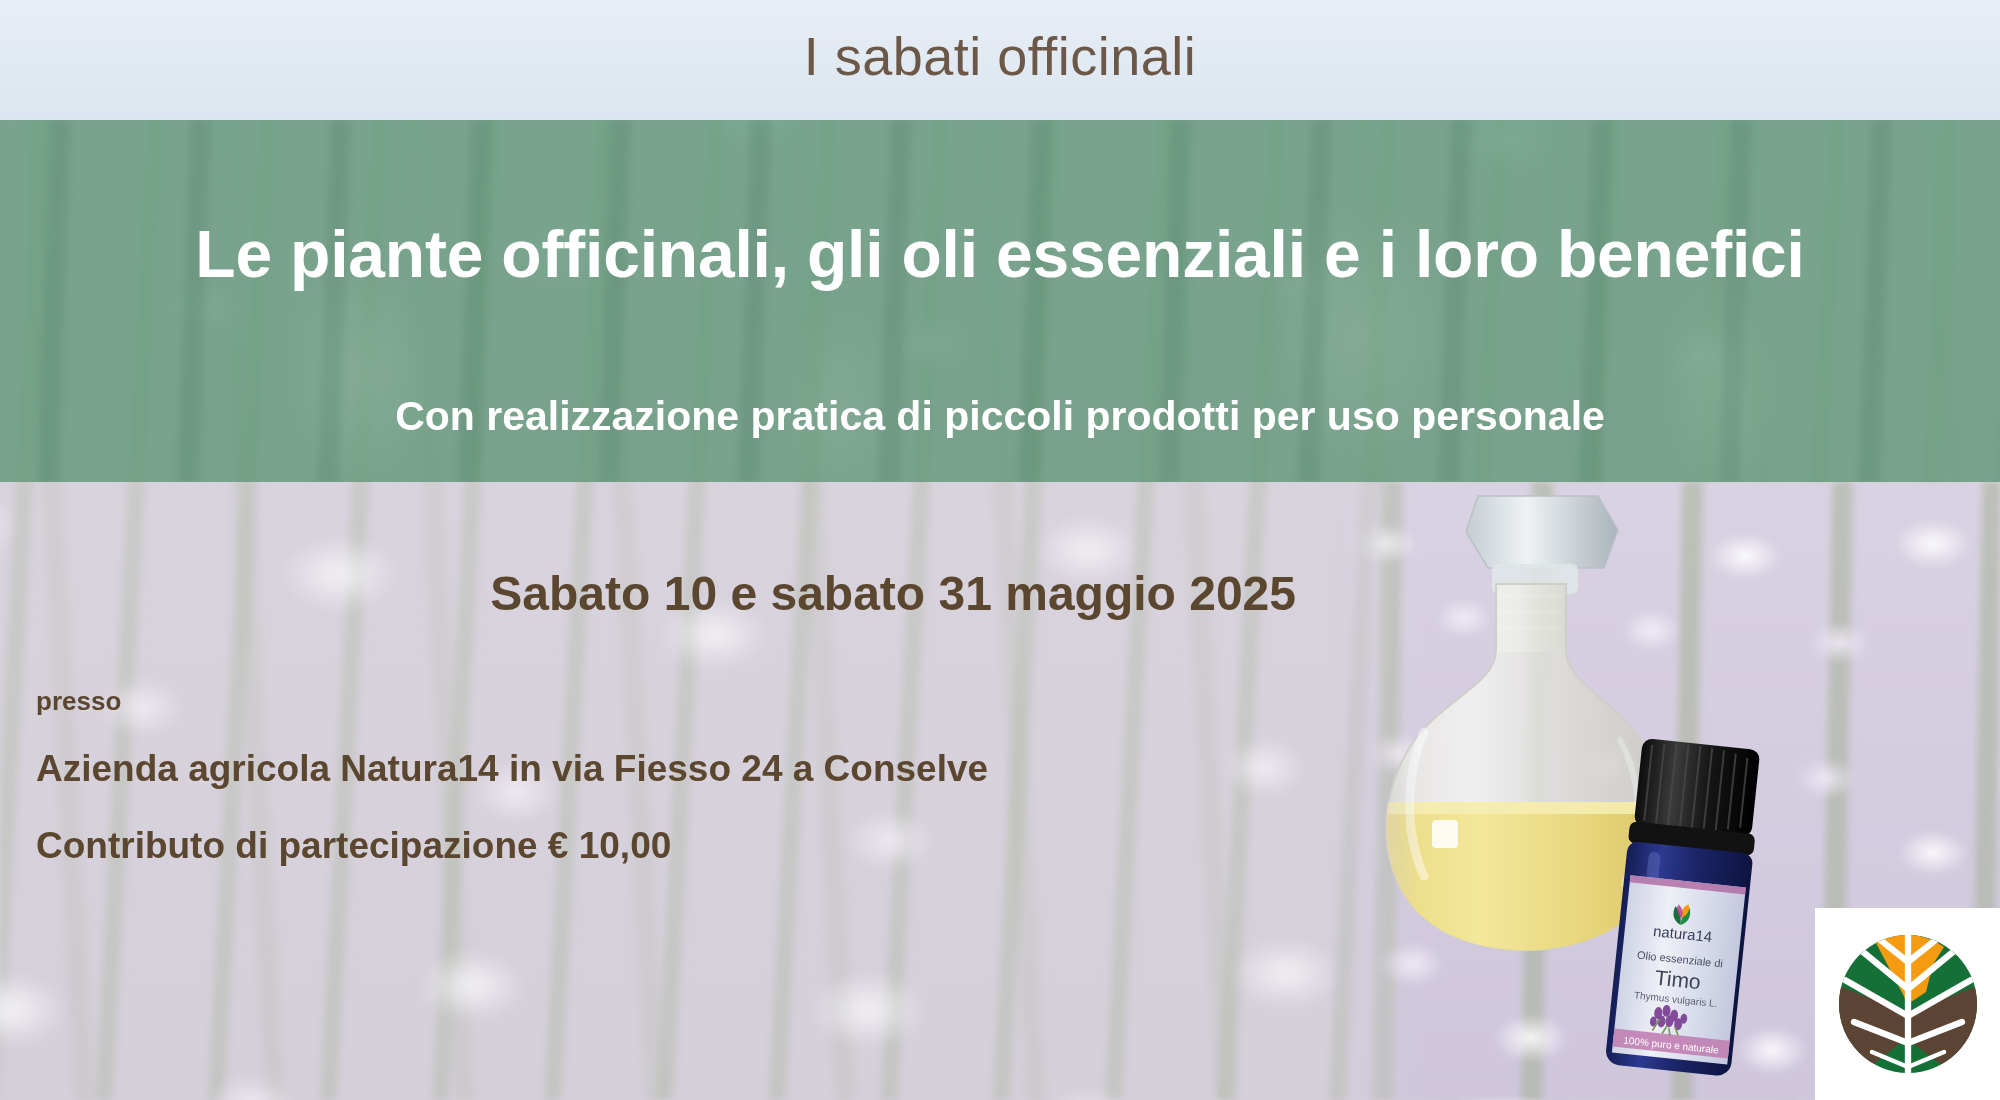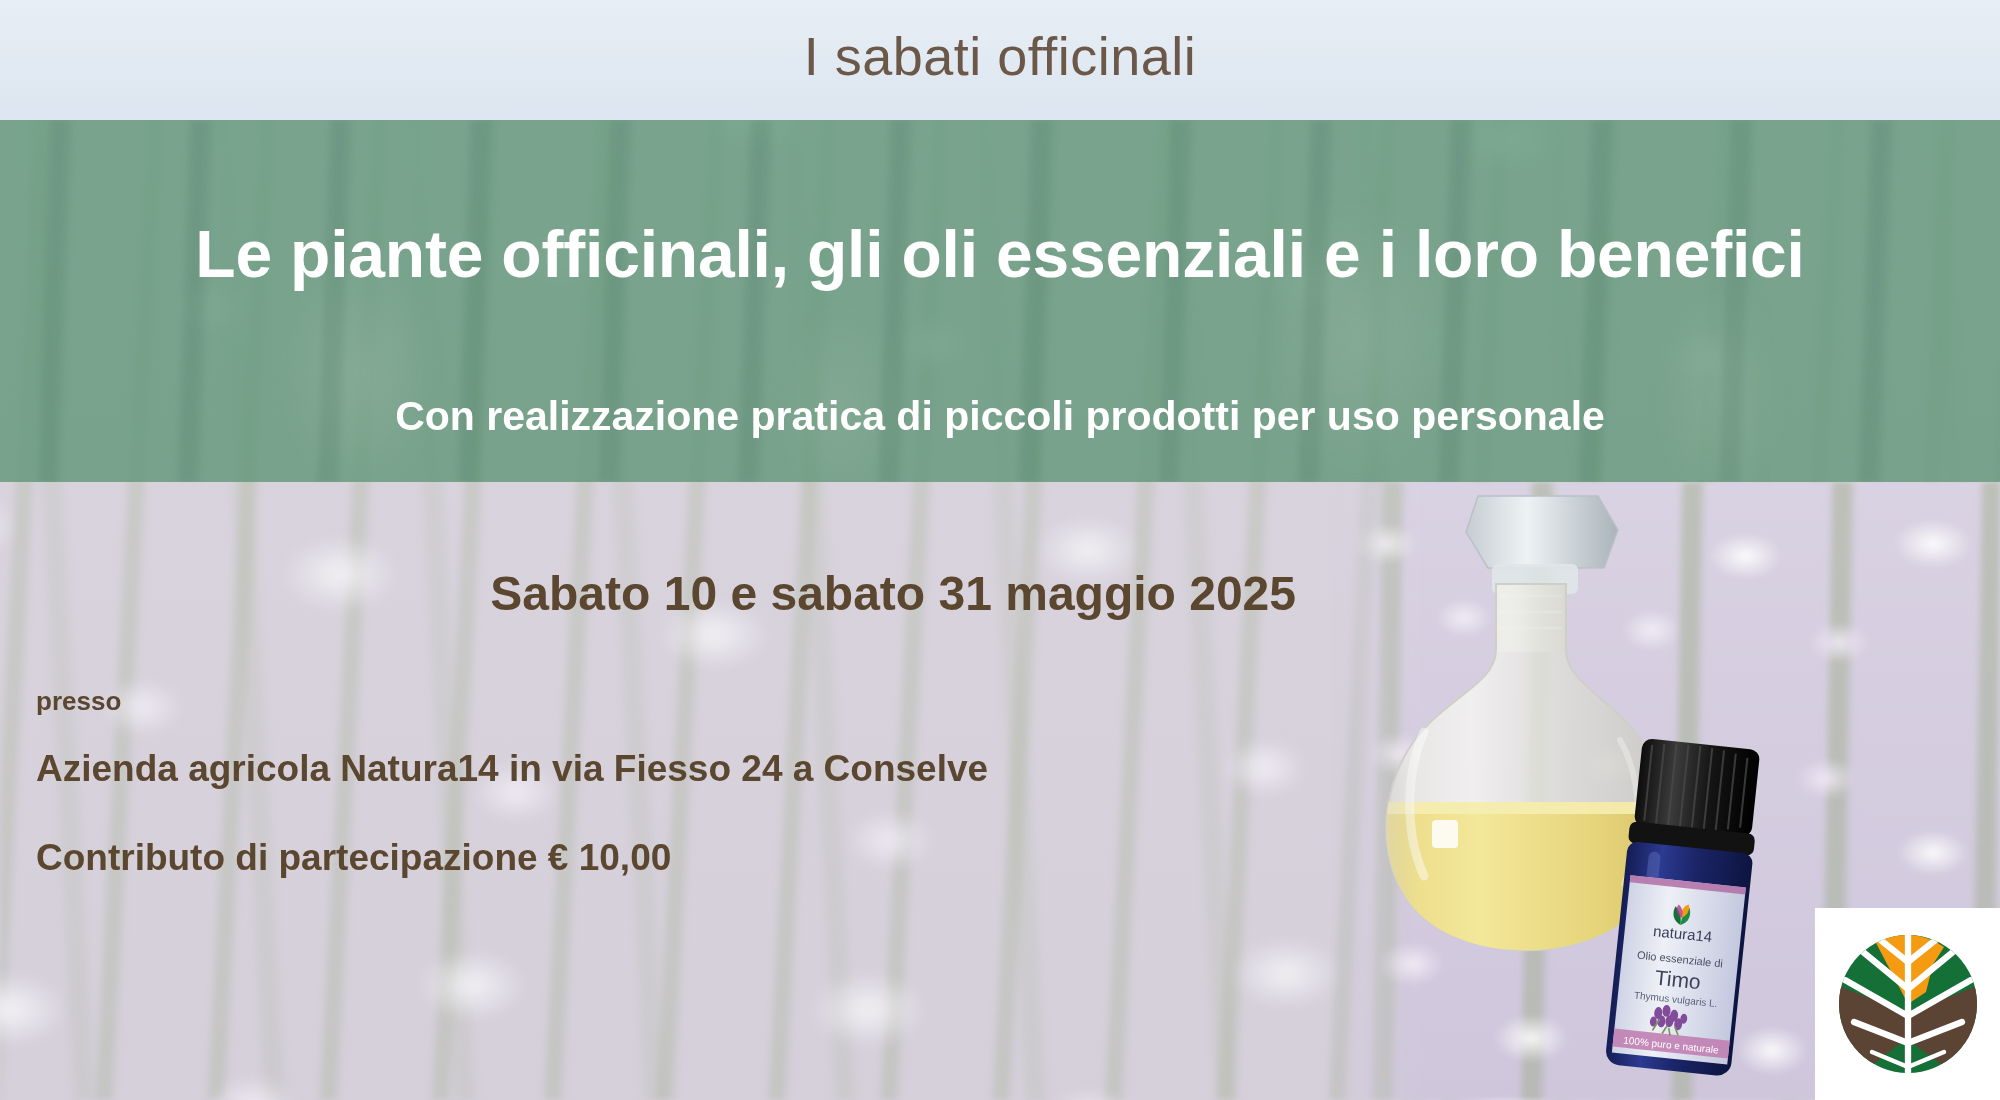--- a/index.html
+++ b/index.html
@@ -131,21 +131,21 @@
     transform:translateY(-50%);
     margin-top:41px;
   }
 
   
   .body-text{ position:absolute; left:36px; top:500px; width:1260px; color:#5b462f; }
   .line-date{ font-size:48px; font-weight:700; line-height:1; margin-top:70px;text-align:right; }
   .line-time{ font-size:44px; font-weight:700; line-height:1; margin-top:57px; }
   .line-presso{ font-size:26px; font-weight:700; line-height:1; margin-top:70px; }
   .line-address{ font-size:37px; font-weight:700; line-height:1; margin-top:36px; }
-  .line-fee{ font-size:37px; font-weight:700; line-height:1; margin-top:52px; }
+  .line-fee{ font-size:37px; font-weight:700; line-height:1; margin-top:40px; }
 
   
   .inset{
     position:absolute; left:1330px; top:482px;
     width:670px; height:618px;
     overflow:hidden;
     -webkit-mask-image:linear-gradient(90deg, rgba(0,0,0,0) 0px, rgba(0,0,0,1) 90px, rgba(0,0,0,1) 100%);
             mask-image:linear-gradient(90deg, rgba(0,0,0,0) 0px, rgba(0,0,0,1) 90px, rgba(0,0,0,1) 100%);
   }
   .inset-bg{

